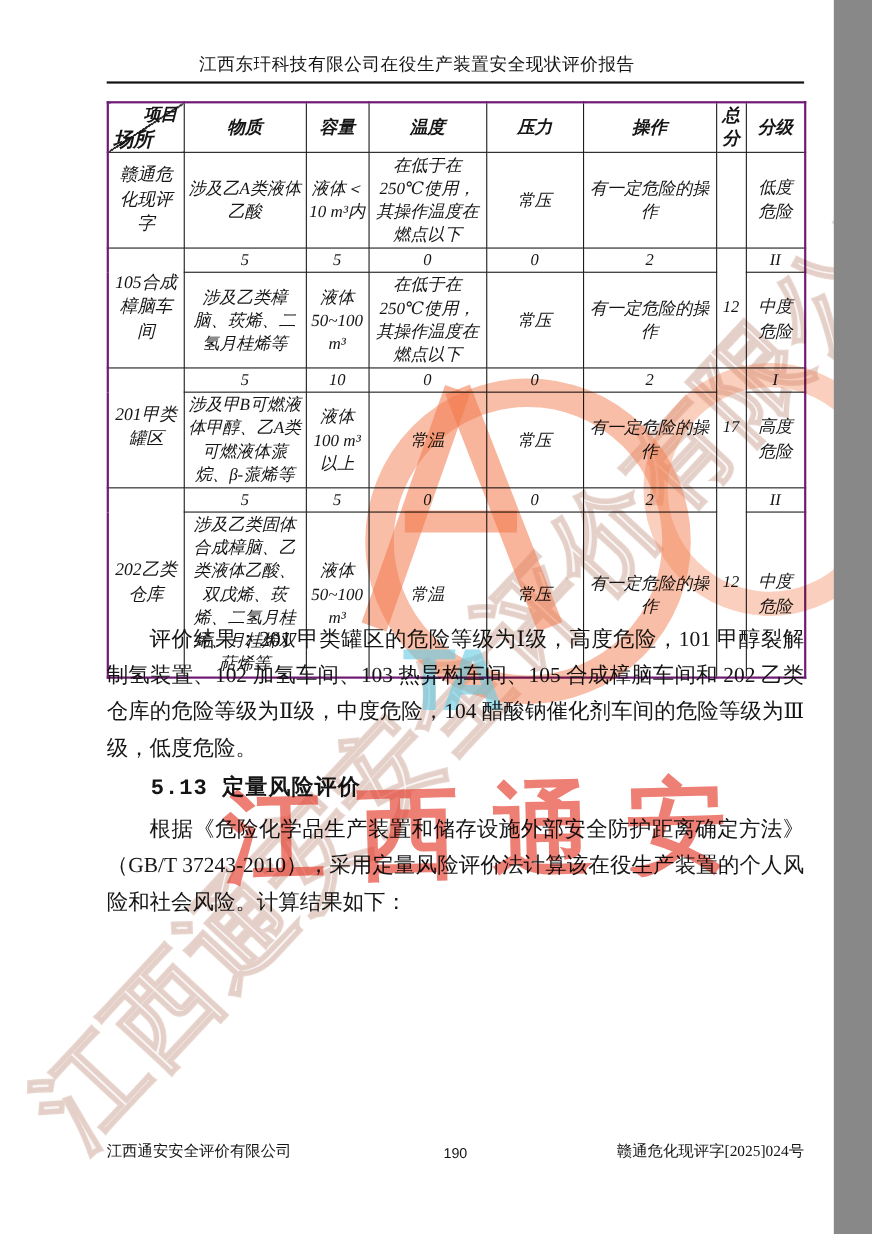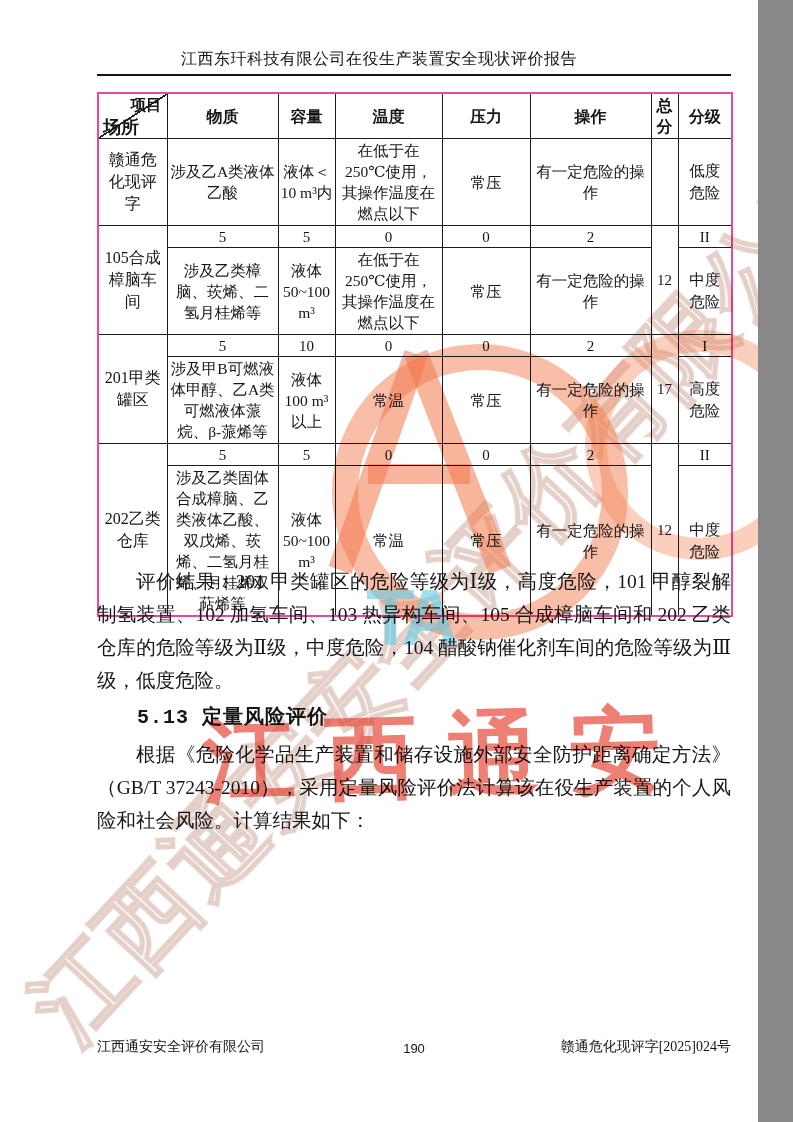--- a/index.html
+++ b/index.html
@@ -7,21 +7,21 @@
         font-family:"Liberation Serif","DejaVu Serif",serif;color:#151515;}
   
   .doc-header-title{position:absolute;top:49px;left:0;width:100%;text-align:center;
         font-size:16px;letter-spacing:0.5px;}
   .doc-header-rule{position:absolute;top:74px;left:97px;width:634px;height:2px;background:#111;}
   
   table.tbl{position:absolute;top:92px;left:97px;width:634px;border-collapse:collapse;
         table-layout:fixed;font-size:15.5px;}
   .tbl td,.tbl th{border:1px solid #1c1c1c;padding:1px 2px;text-align:center;
         vertical-align:middle;line-height:21px;font-weight:normal;overflow:hidden;}
-  .tbl{border:2px solid #ec4899;}
+  .tbl{border:2px solid #701a75;font-style:italic;}
   .tbl th{font-weight:bold;font-size:16px;}
   .h-hdr{height:43px;} .h-d1{height:65px;} .h-sc{height:22px;}
   .h-d2{height:67px;margin-left:24px;} .h-d3{height:80px;} .h-d4{height:127px;}
   td.score,td.roman,td.total{font-family:"Liberation Serif","DejaVu Serif",serif;
         font-size:15px;line-height:18px;}
   td.loc{font-size:16px;line-height:22px;}
   td.grade{padding:15px 6px;line-height:22px;}
   th.corner{position:relative;padding:0;
         background:linear-gradient(to bottom right,transparent calc(50% - 0.8px),
           #1c1c1c calc(50% - 0.8px),#1c1c1c calc(50% + 0.8px),transparent calc(50% + 0.8px));}

